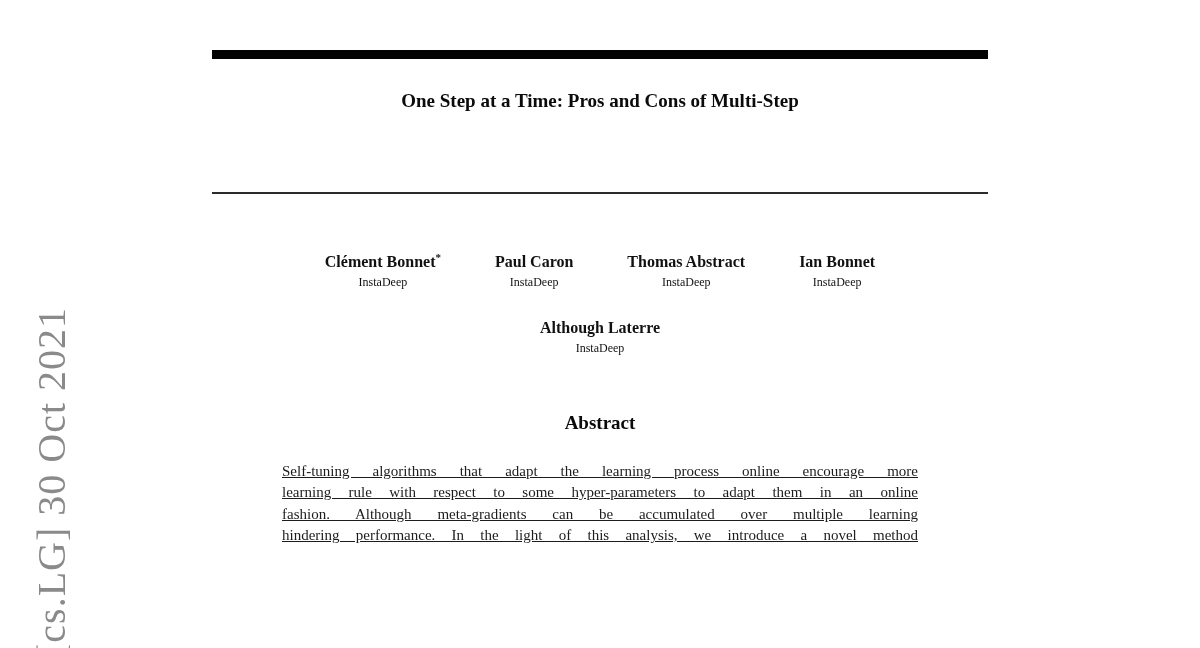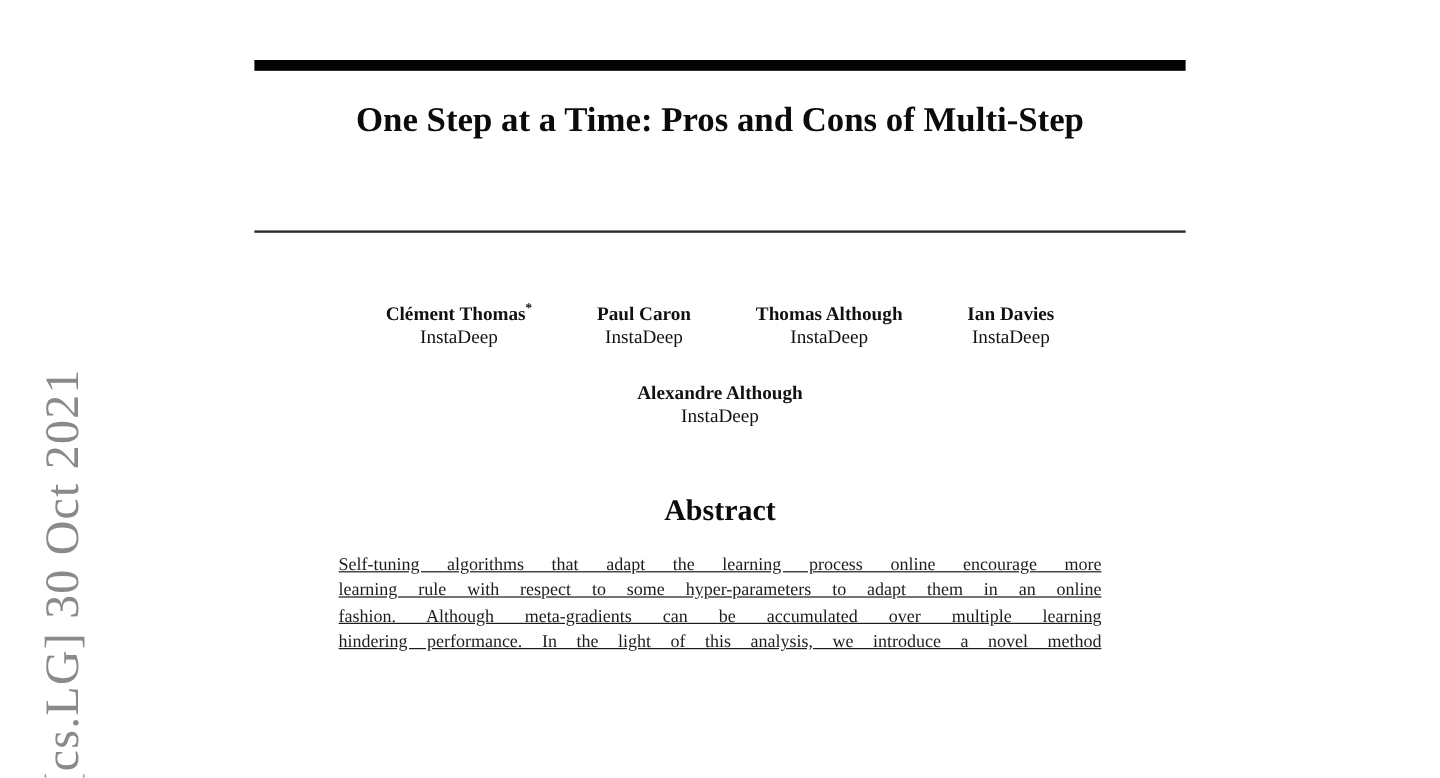--- a/index.html
+++ b/index.html
@@ -44,21 +44,21 @@
     background: #030303;
   }
 
   .title {
     position: absolute;
     left: 0;
     top: 81px;
     width: 1200px;
     margin: 0;
     text-align: center;
-    font-size: 29px;
+    font-size: 19px;
     line-height: 39px;
     font-weight: bold;
     color: #0b0b0b;
   }
   .title-line { display: block; }
 
   .mid-rule {
     position: absolute;
     left: 212px;
     top: 192px;
@@ -79,31 +79,31 @@
   .authors-row.row2 { top: 313px; }
   .author-block { text-align: center; }
   .author-name {
     font-weight: bold;
     font-size: 16px;
     line-height: 20px;
     white-space: nowrap;
   }
   .author-name sup { font-size: 11px; }
   .author-affil {
-    font-size: 16px;
+    font-size: 12px;
     line-height: 20px;
   }
 
   .abstract-heading {
     position: absolute;
     left: 0;
     top: 412px;
     width: 1200px;
     text-align: center;
-    font-size: 25px;
+    font-size: 19px;
     font-weight: bold;
     color: #0b0b0b;
   }
 
   .abstract-body {
     position: absolute;
     left: 282px;
     top: 461px;
     width: 636px;
     font-size: 15px;
@@ -129,40 +129,40 @@
   <div class="top-bar"></div>
 
   <h1 class="title">
     <span class="title-line">One Step at a Time: Pros and Cons of Multi-Step</span>
   </h1>
 
   <div class="mid-rule"></div>
 
   <div class="authors-row">
     <div class="author-block">
-      <div class="author-name"><span>Clément Thomas</span><sup>*</sup></div>
+      <div class="author-name"><span>Clément Bonnet</span><sup>*</sup></div>
       <div class="author-affil">InstaDeep</div>
     </div>
     <div class="author-block">
       <div class="author-name"><span>Paul Caron</span><sup></sup></div>
       <div class="author-affil">InstaDeep</div>
     </div>
     <div class="author-block">
-      <div class="author-name"><span>Thomas Although</span><sup></sup></div>
+      <div class="author-name"><span>Thomas Abstract</span><sup></sup></div>
       <div class="author-affil">InstaDeep</div>
     </div>
     <div class="author-block">
-      <div class="author-name"><span>Ian Davies</span><sup></sup></div>
+      <div class="author-name"><span>Ian Bonnet</span><sup></sup></div>
       <div class="author-affil">InstaDeep</div>
     </div>
   </div>
 
   <div class="authors-row row2">
     <div class="author-block">
-      <div class="author-name"><span>Alexandre Although</span><sup></sup></div>
+      <div class="author-name"><span>Although Laterre</span><sup></sup></div>
       <div class="author-affil">InstaDeep</div>
     </div>
   </div>
 
   <div class="abstract-heading">Abstract</div>
 
   <div class="abstract-body">
     <div class="abstract-line">Self-tuning algorithms that adapt the learning process online encourage more</div>
     <div class="abstract-line">learning rule with respect to some hyper-parameters to adapt them in an online</div>
     <div class="abstract-line">fashion. Although meta-gradients can be accumulated over multiple learning</div>

